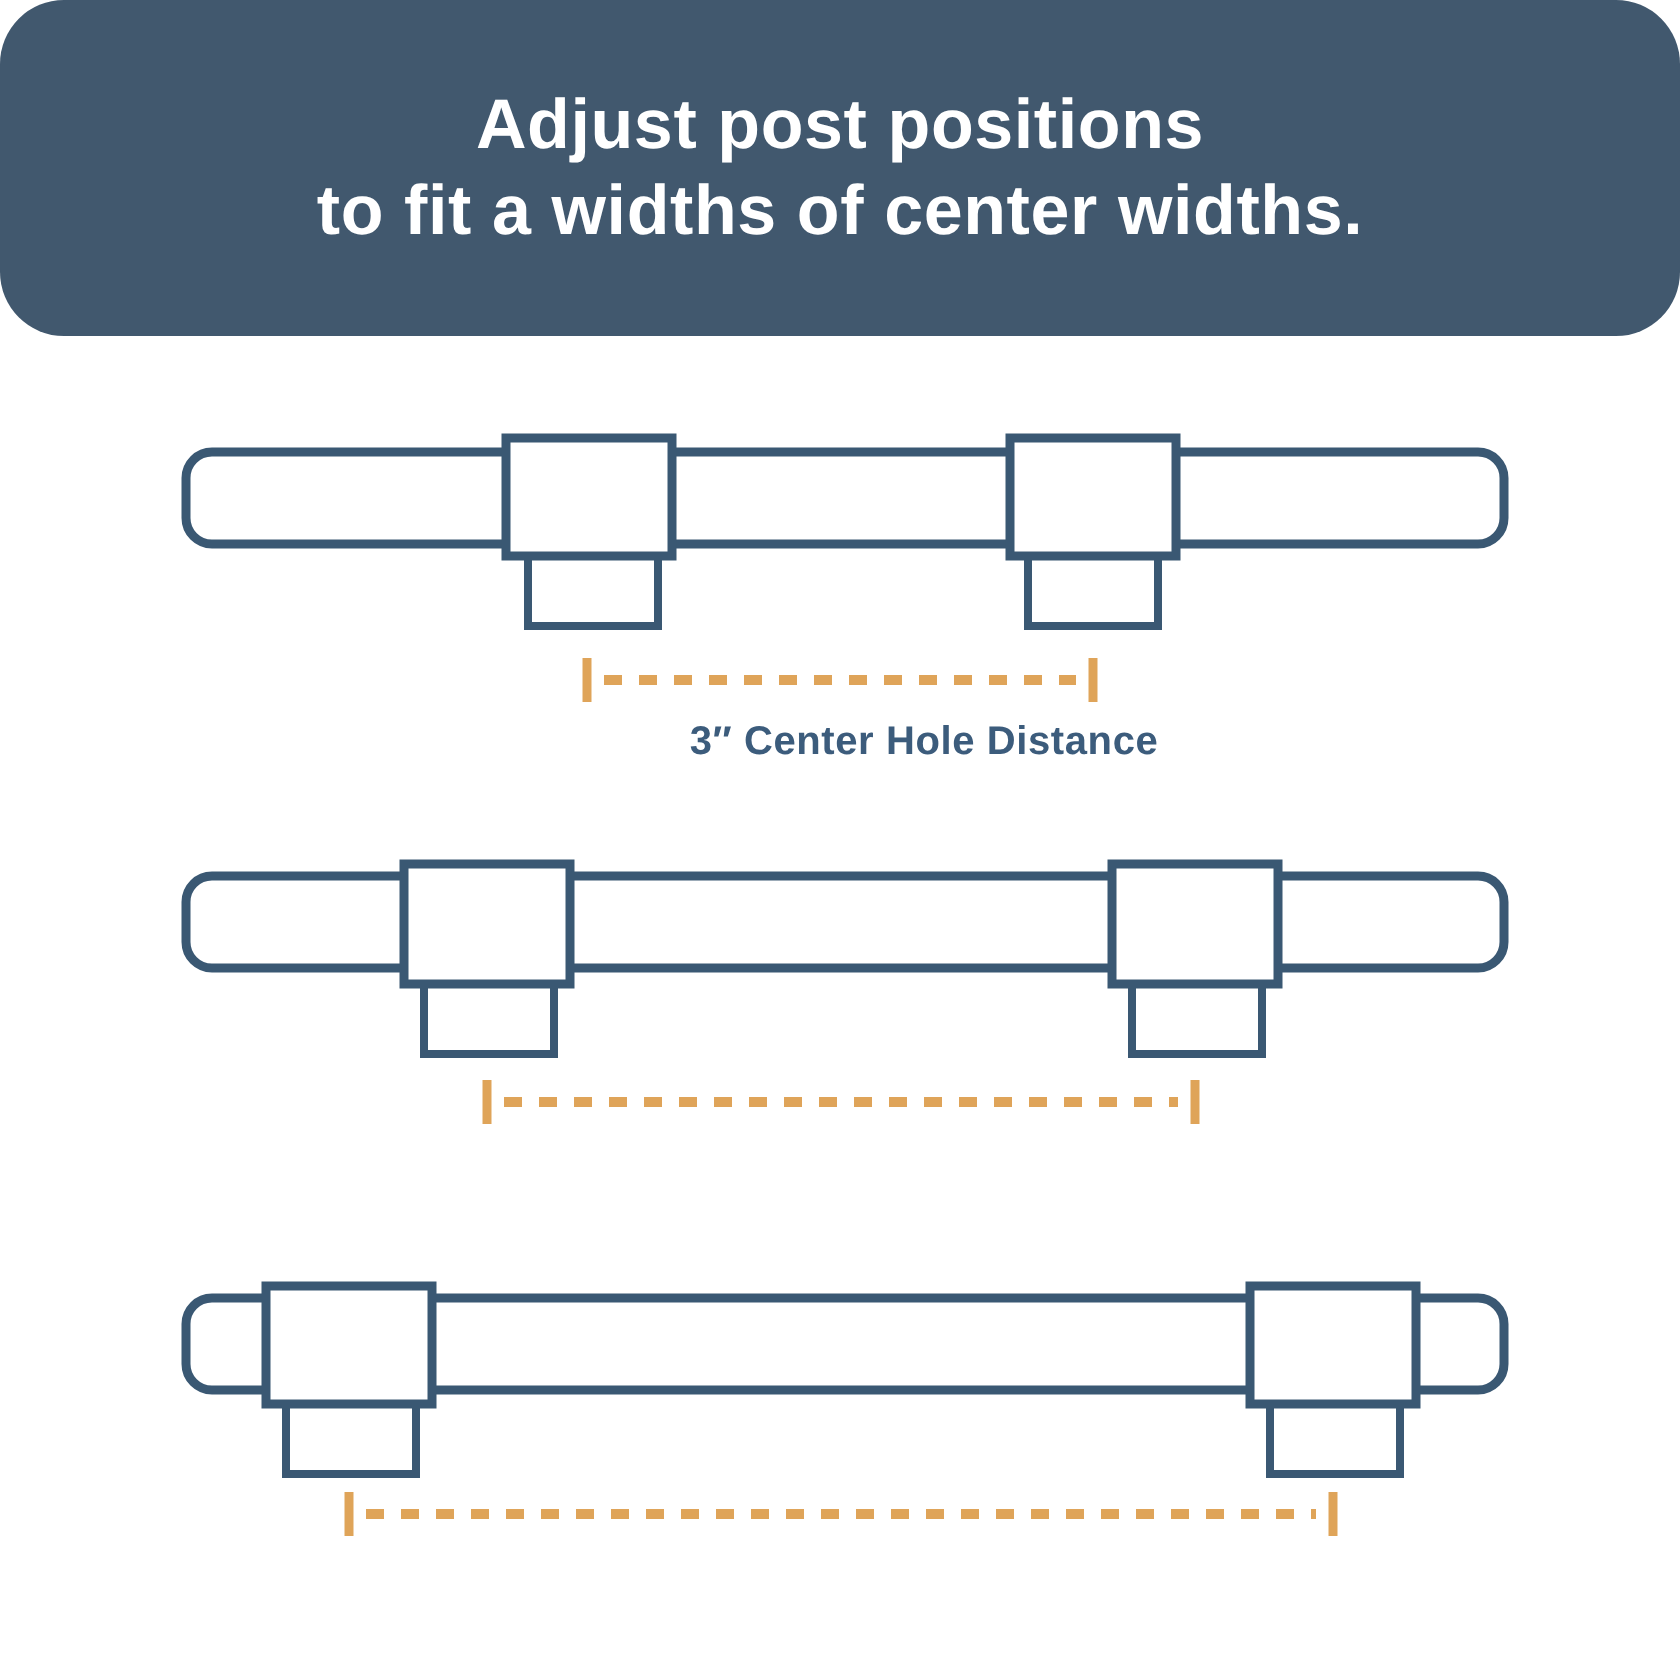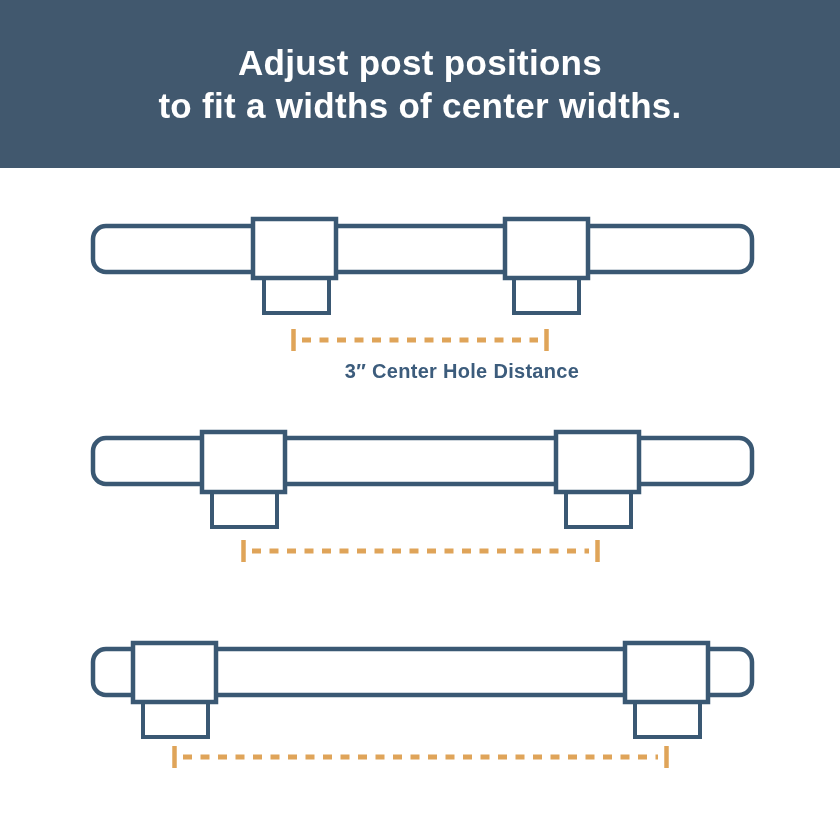--- a/index.html
+++ b/index.html
@@ -14,21 +14,21 @@
   body{
     width:840px;height:840px;
     background:var(--page-bg);
     font-family:"Liberation Sans",sans-serif;
     overflow:hidden;
   }
   .page{position:relative;width:840px;height:840px;}
   .banner{
     position:absolute;top:0;left:0;width:840px;height:168px;
     background:var(--banner-bg);
-    display:flex;flex-direction:column;align-items:center;justify-content:center;
+    display:flex;flex-direction:column;align-items:center;justify-content:center;border-radius:32px;
   }
   .banner-line{
     color:var(--banner-text);
     font-size:35px;font-weight:bold;
     line-height:43px;
     letter-spacing:0.3px;
     text-align:center;
     white-space:nowrap;
   }
   .diagram-svg{position:absolute;top:0;left:0;}

